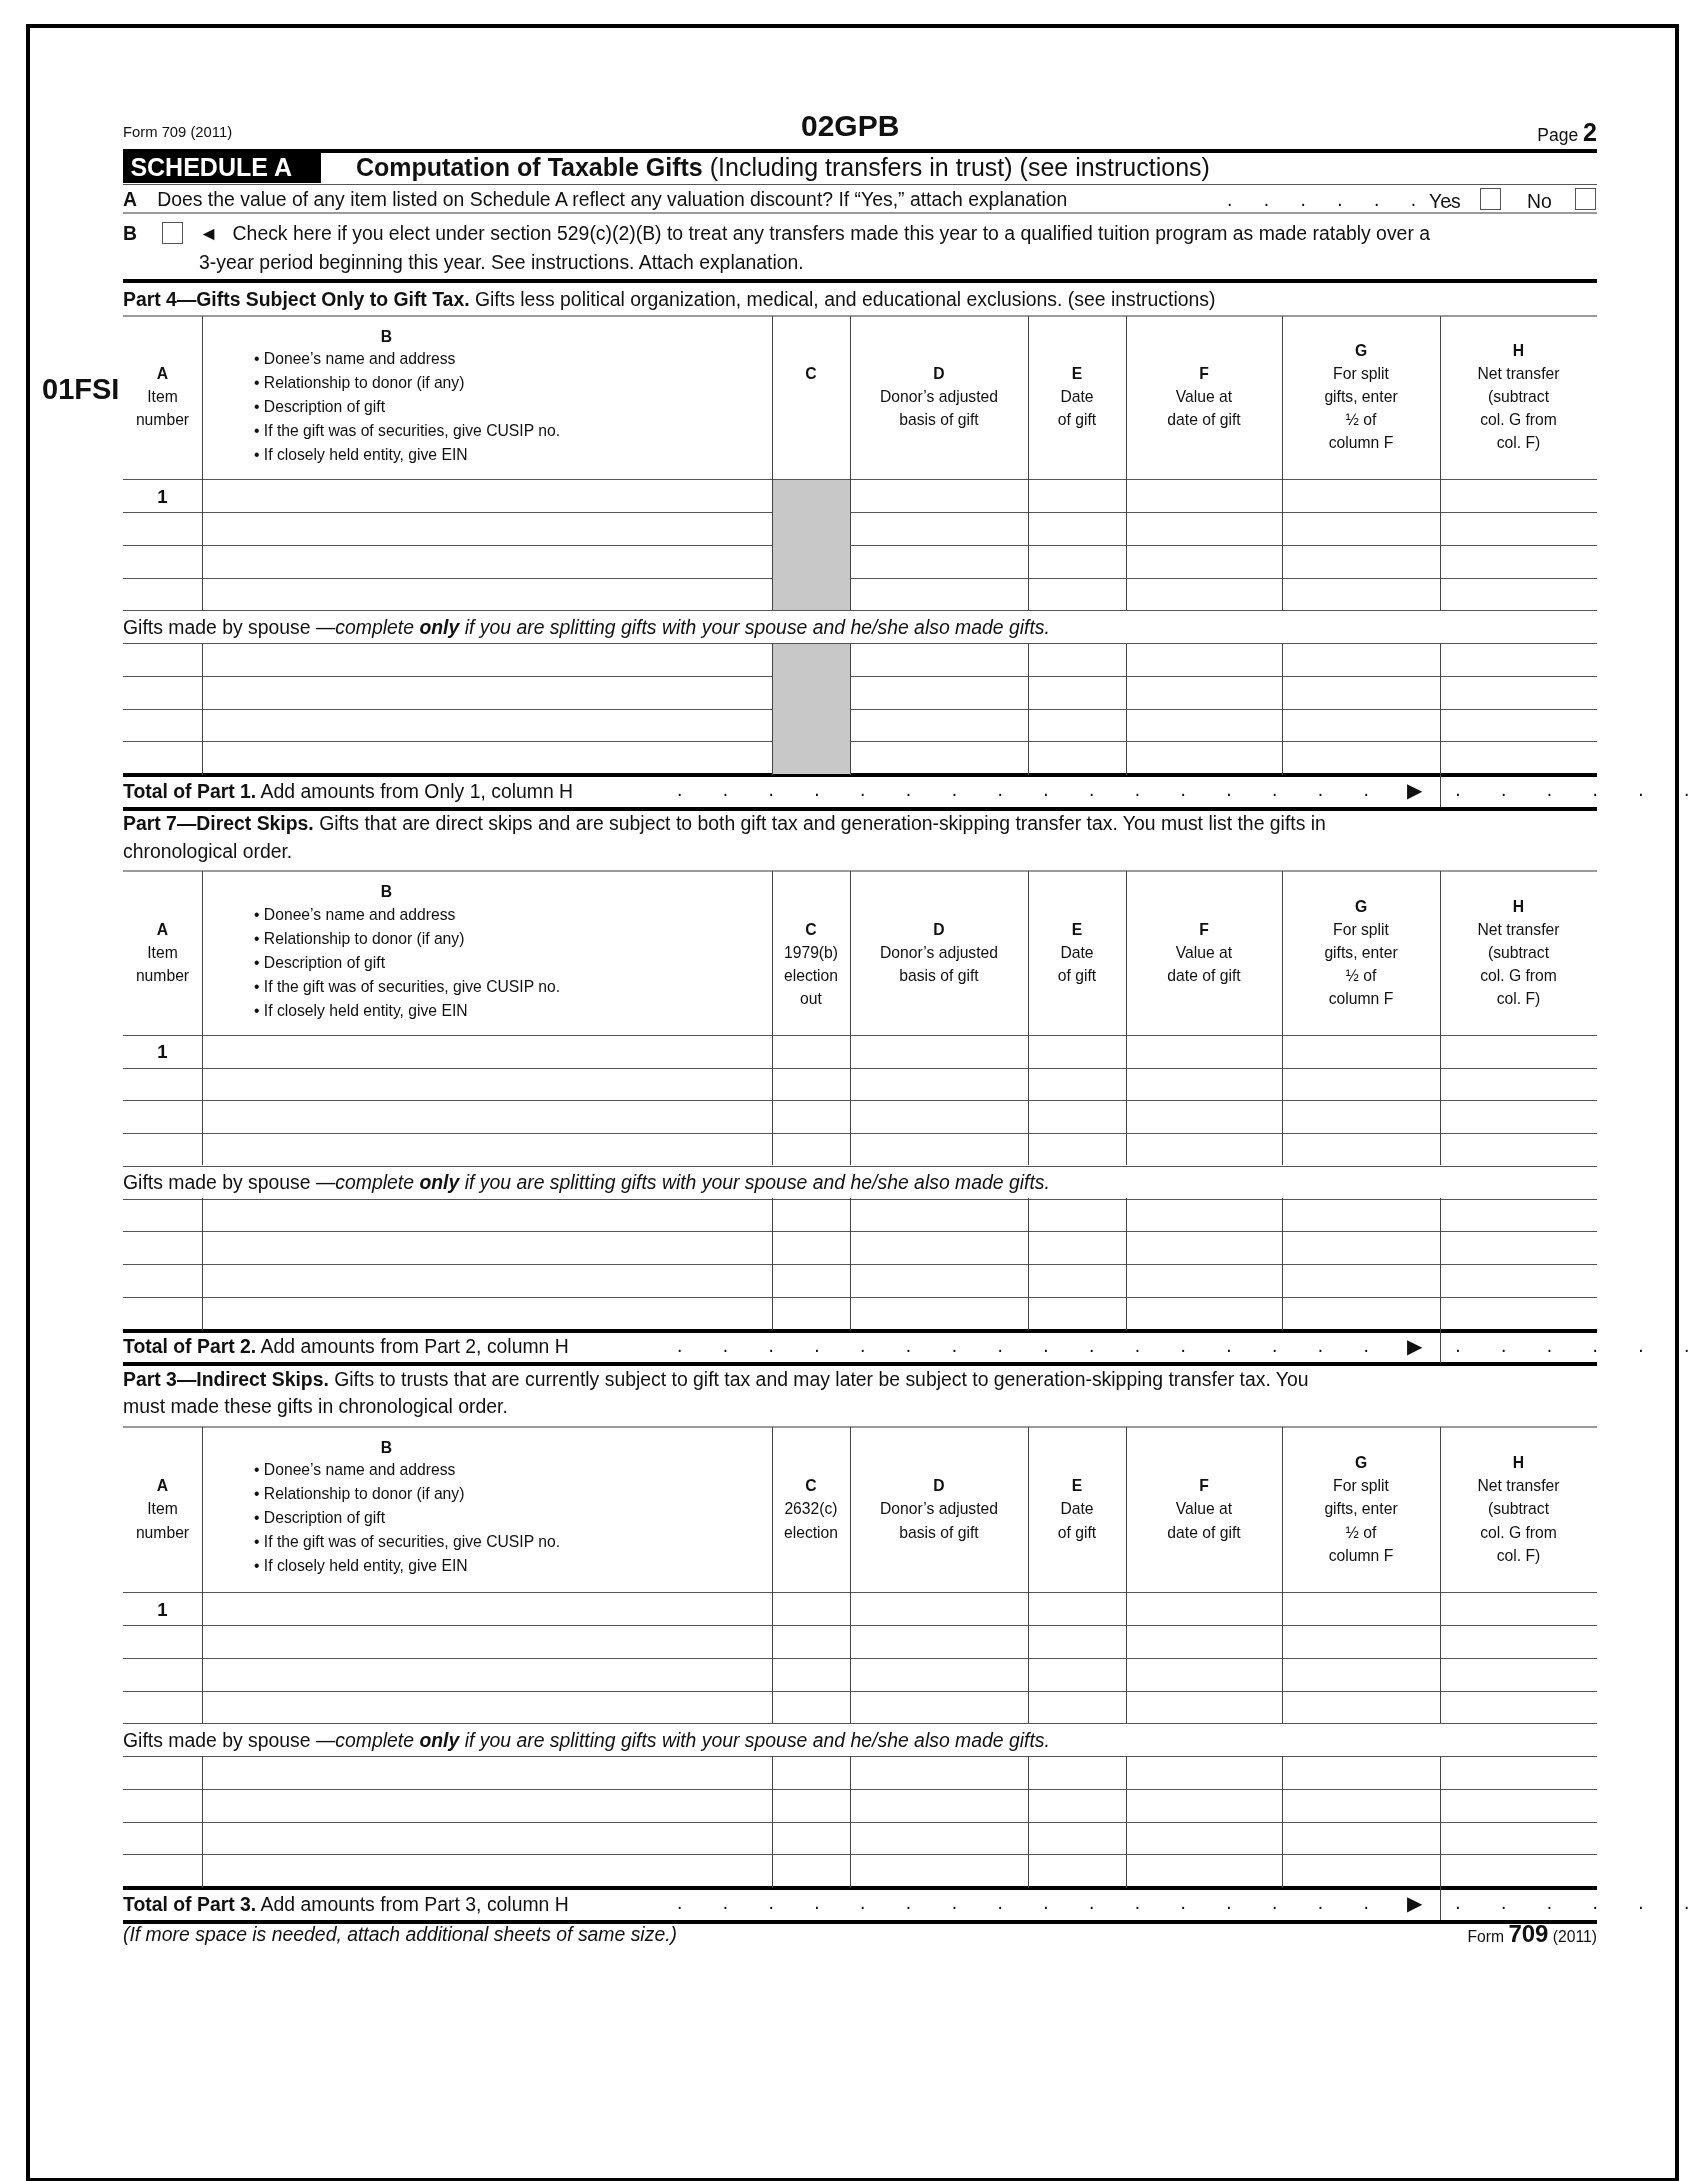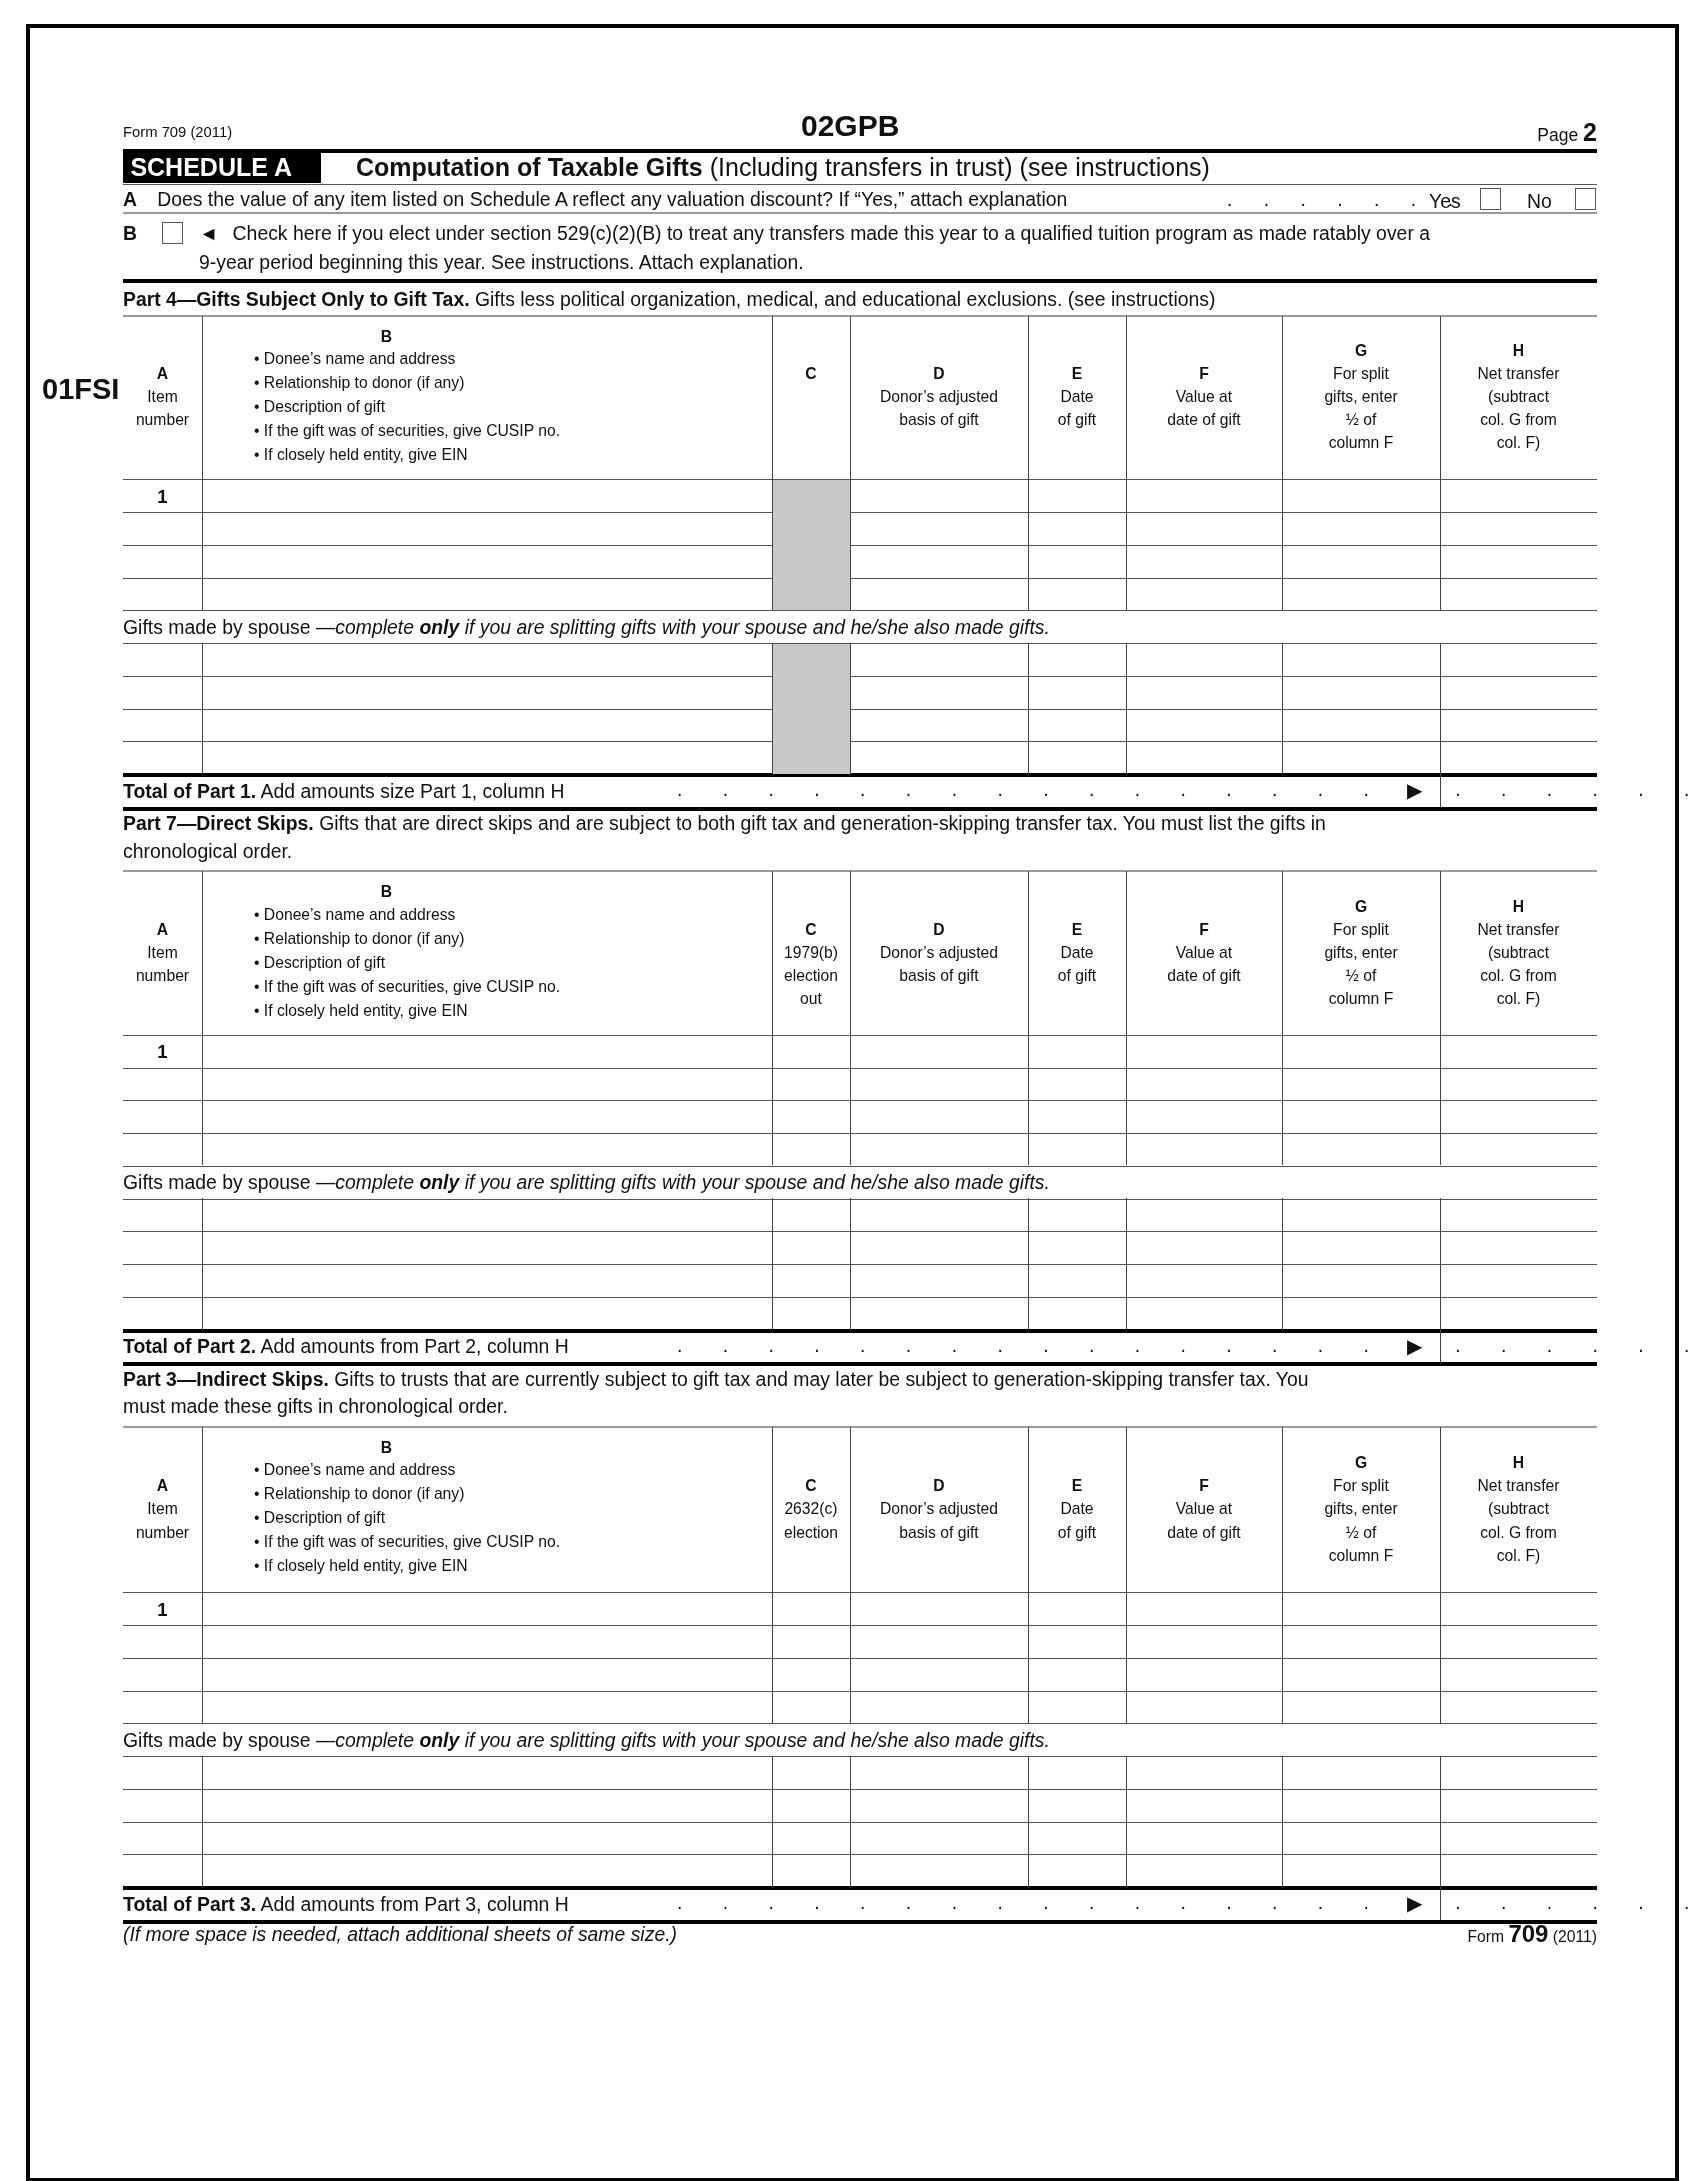--- a/index.html
+++ b/index.html
@@ -56,21 +56,21 @@
 <div class="txt body" style="left:1527px; top:190px;">No</div>
 <div class="chk" style="left:1575px; top:188px;"></div>
 <div class="hr gray" style="top:212px;"></div>
 
 <div class="txt body" style="left:123px; top:222px;"><b>B</b></div>
 <div class="chk" style="left:162px; top:222px;"></div>
 <div class="txt body" style="left:199px; top:222px;">
   <span>◄</span>
   <span style="margin-left:9px;">Check here if you elect under section 529(c)(2)(B) to treat any transfers made this year to a qualified tuition program as made ratably over a</span>
 </div>
-<div class="txt body" style="left:199px; top:251px;">9-year period beginning this year. See instructions. Attach explanation.</div>
+<div class="txt body" style="left:199px; top:251px;">3-year period beginning this year. See instructions. Attach explanation.</div>
 <div class="hr thick" style="top:279px;"></div>
 
 <div id="parts">
     <div>
       <div class="txt body" style="left:123px; top:288px;"><b>Part 4—Gifts Subject Only to Gift Tax.</b><span> Gifts less political organization, medical, and educational exclusions. (see instructions)</span></div>
       <div class="hr gray" style="top:315px;"></div>
       <div class="txt hdr" style="left:123px; width:79px; top:362px;font-weight:bold;">A</div>
       <div class="txt hdr" style="left:123px; width:79px; top:385px;">Item</div>
       <div class="txt hdr" style="left:123px; width:79px; top:408px;">number</div>
       <div class="txt hdr" style="left:202px; width:369px; top:325px; font-weight:bold;">B</div>
@@ -176,21 +176,21 @@
       <div class="cell" style="left:1128px; top:711px; width:152px; height:29.5px;"></div>
       <div class="cell" style="left:1284px; top:711px; width:154px; height:29.5px;"></div>
       <div class="cell" style="left:1442px; top:711px; width:153px; height:29.5px;"></div>
       <div class="cell" style="left:125px; top:743px; width:76px; height:29.5px;"></div>
       <div class="cell" style="left:204px; top:743px; width:567px; height:29.5px;"></div>
       <div class="cell" style="left:852px; top:743px; width:174px; height:29.5px;"></div>
       <div class="cell" style="left:1030px; top:743px; width:94px; height:29.5px;"></div>
       <div class="cell" style="left:1128px; top:743px; width:152px; height:29.5px;"></div>
       <div class="cell" style="left:1284px; top:743px; width:154px; height:29.5px;"></div>
       <div class="cell" style="left:1442px; top:743px; width:153px; height:29.5px;"></div>
-      <div class="txt body" style="left:123px; top:780px;"><b>Total of Part 1.</b><span> Add amounts size Part 1, column H</span></div>
+      <div class="txt body" style="left:123px; top:780px;"><b>Total of Part 1.</b><span> Add amounts from Only 1, column H</span></div>
       <div class="txt body dots" style="left:677px; top:778px; letter-spacing:17.5px;">. . . . . . . . . . . . . . . . . . . . . . .</div>
       <div class="txt arrow" style="left:1407px; top:778px;">▶</div>
       <div class="vr" style="left:1440px; top:774px; height:33px;"></div>
       <div class="cell" style="left:1442px; top:777px; width:153px; height:28px;"></div>
     </div>
     <div>
       <div class="txt body" style="left:123px; top:812px;"><b>Part 7—Direct Skips.</b><span> Gifts that are direct skips and are subject to both gift tax and generation-skipping transfer tax. You must list the gifts in</span></div>
       <div class="txt body" style="left:123px; top:840px;">chronological order.</div>
       <div class="hr gray" style="top:870px;"></div>
       <div class="txt hdr" style="left:123px; width:79px; top:918px;font-weight:bold;">A</div>

